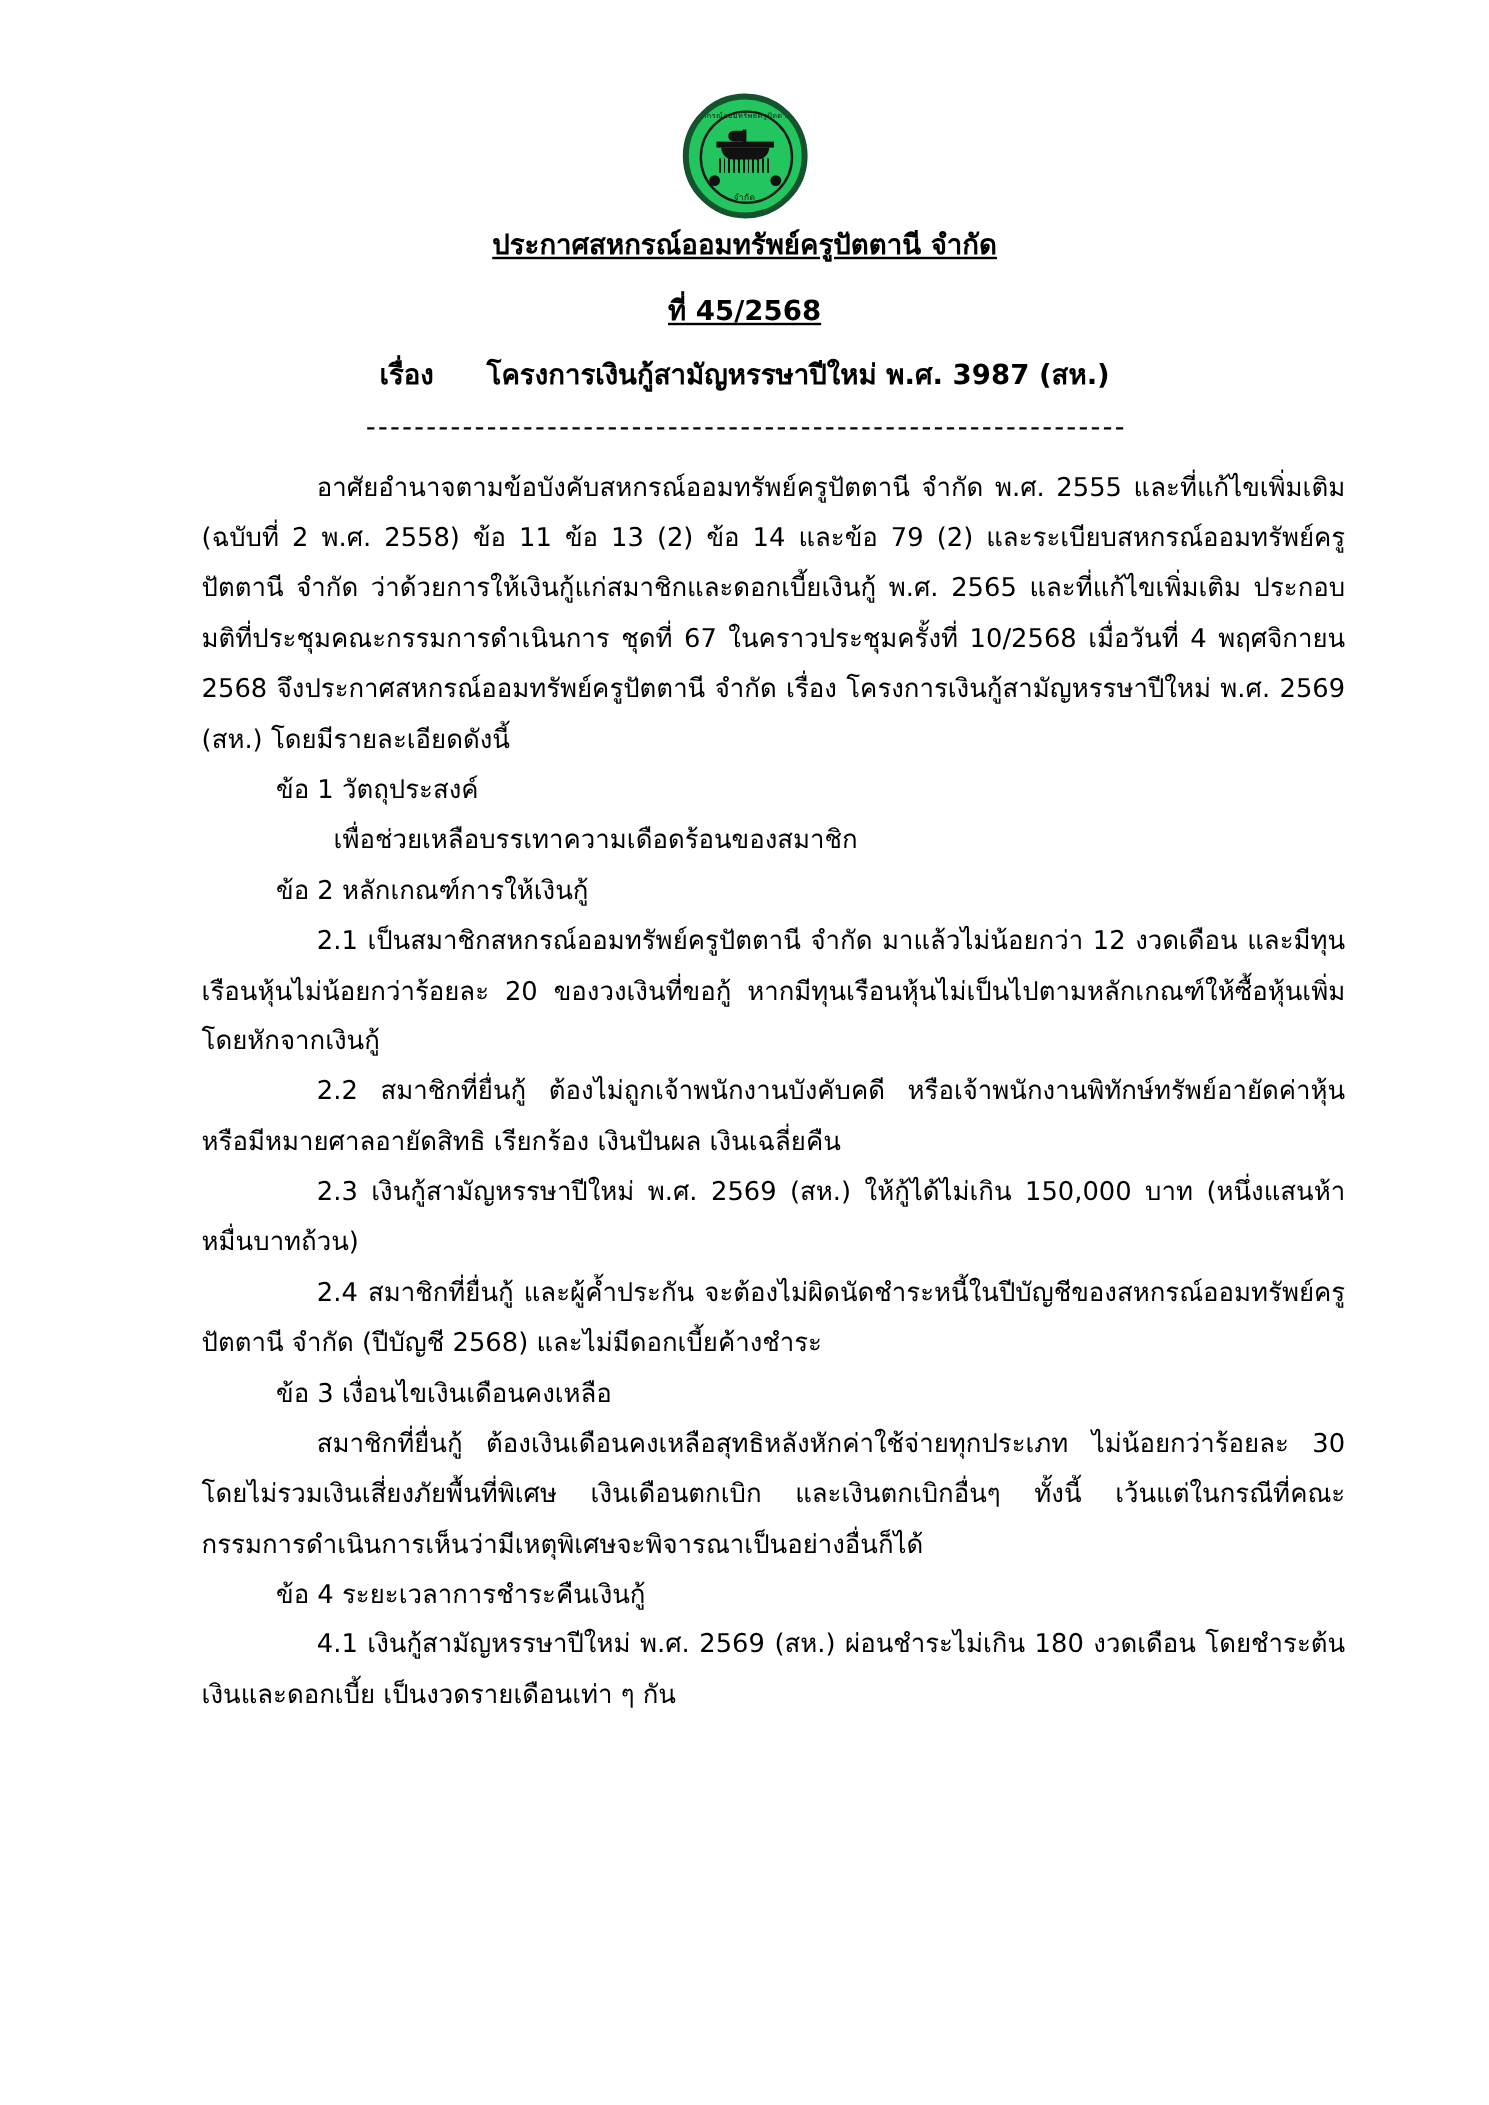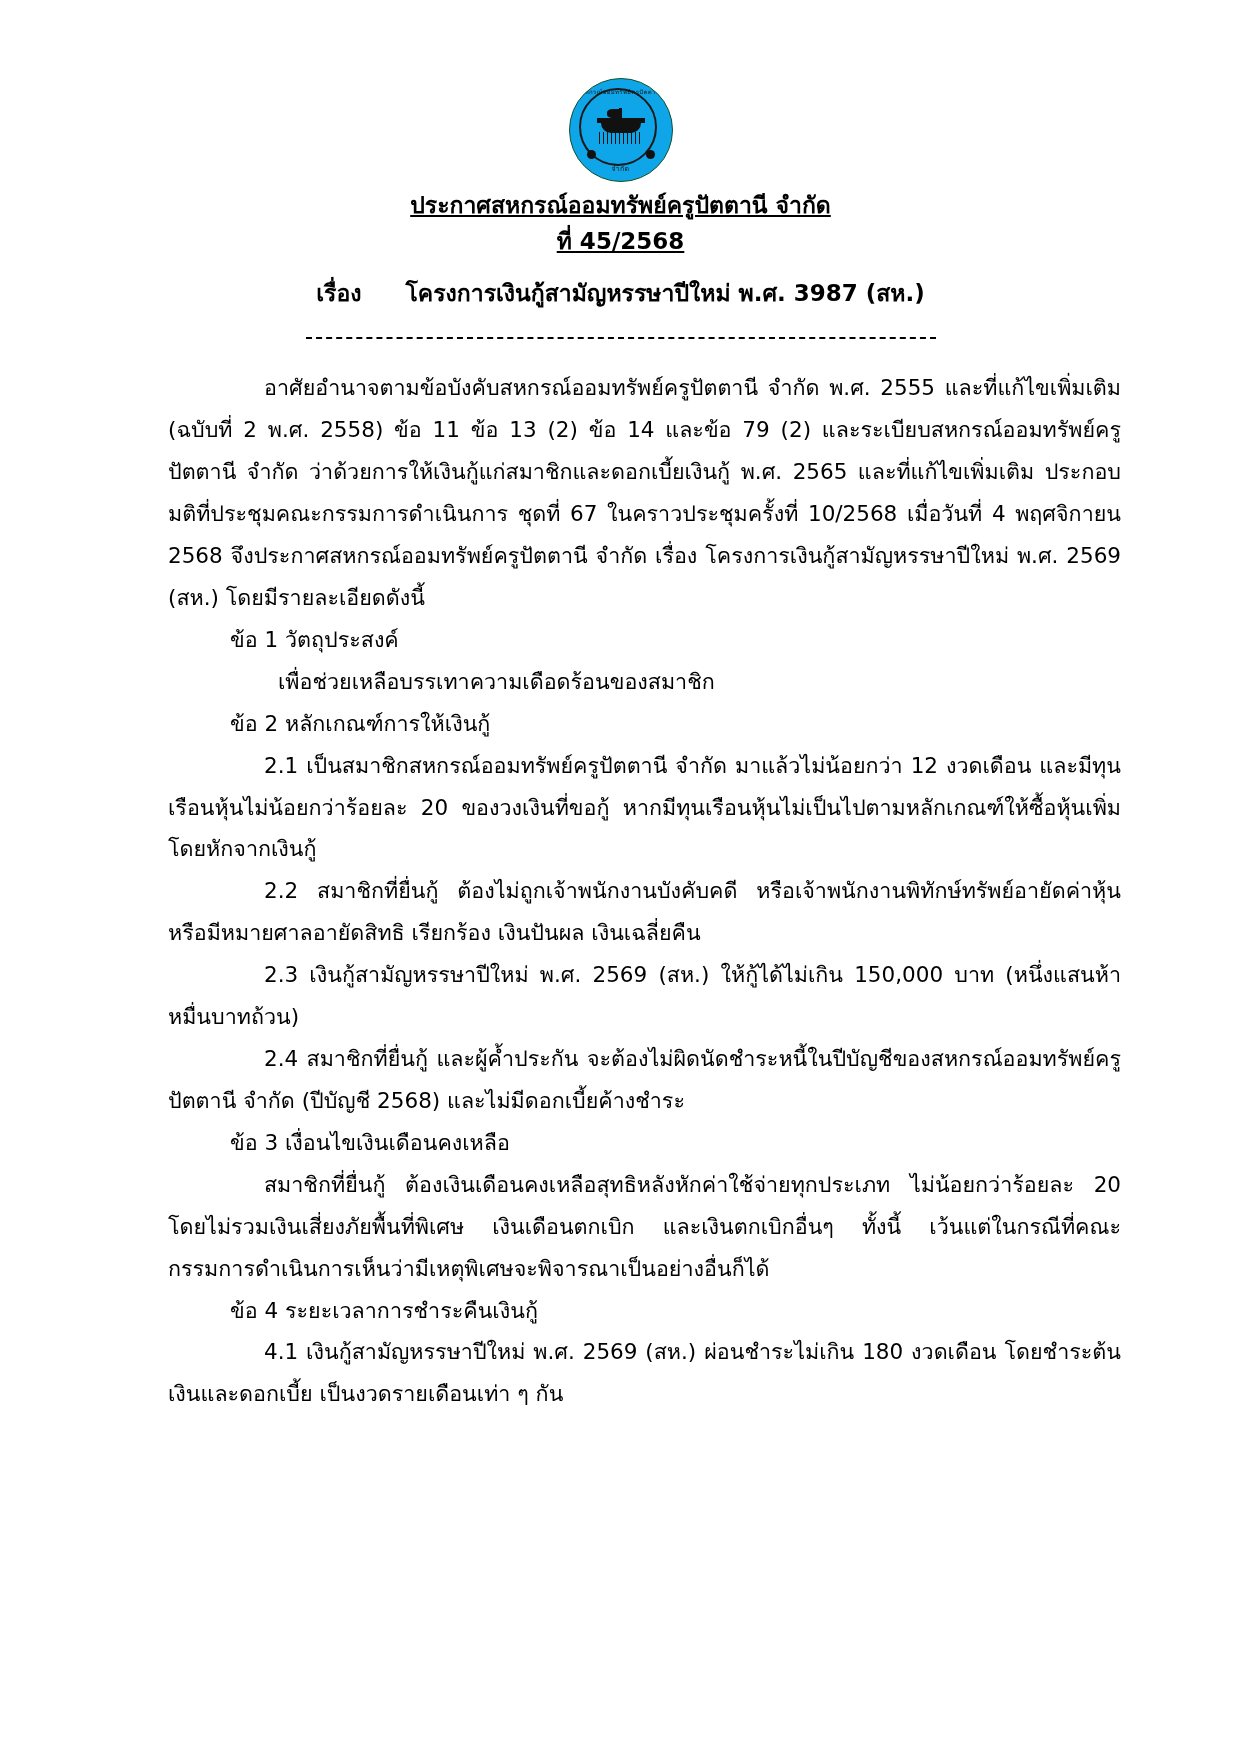--- a/index.html
+++ b/index.html
@@ -26,23 +26,23 @@
     justify-content: center;
     align-items: flex-start;
     margin-top: 8px;
     margin-bottom: 6px;
   }
   .seal {
     position: relative;
     width: 104px;
     height: 104px;
     border-radius: 50%;
-    border: 1px solid #14532d;
+    border: 5px solid #14532d;
     box-sizing: border-box;
-    background: #0ea5e9;
+    background: #22c55e;
     overflow: hidden;
   }
   .seal .ring-inner {
     position: absolute;
     left: 9px; top: 9px;
     width: 78px; height: 78px;
     border-radius: 50%;
     border: 2px solid #1a1a1a;
     box-sizing: border-box;
   }
@@ -111,21 +111,21 @@
   .doc-title,
   .doc-number {
     text-align: center;
     font-size: 23px;
     font-weight: 700;
     line-height: 1.55;
     margin: 0;
     text-decoration: underline;
   }
   .doc-title { margin-top: 4px; }
-  .doc-number { margin-top: 0; }
+  .doc-number { margin-top: 19px; }
 
   .subject-line {
     display: flex;
     justify-content: center;
     align-items: baseline;
     gap: 44px;
     margin-top: 16px;
     font-size: 23px;
     font-weight: 700;
   }
@@ -209,21 +209,21 @@
     <div>
       <p class="clause-head">ข้อ 2 หลักเกณฑ์การให้เงินกู้</p>
       <p class="clause-body">2.1 เป็นสมาชิกสหกรณ์ออมทรัพย์ครูปัตตานี จำกัด มาแล้วไม่น้อยกว่า 12 งวดเดือน และมีทุนเรือนหุ้นไม่น้อยกว่าร้อยละ 20 ของวงเงินที่ขอกู้ หากมีทุนเรือนหุ้นไม่เป็นไปตามหลักเกณฑ์ให้ซื้อหุ้นเพิ่มโดยหักจากเงินกู้</p>
       <p class="clause-body">2.2 สมาชิกที่ยื่นกู้ ต้องไม่ถูกเจ้าพนักงานบังคับคดี หรือเจ้าพนักงานพิทักษ์ทรัพย์อายัดค่าหุ้น หรือมีหมายศาลอายัดสิทธิ เรียกร้อง เงินปันผล เงินเฉลี่ยคืน</p>
       <p class="clause-body">2.3 เงินกู้สามัญหรรษาปีใหม่ พ.ศ. 2569 (สห.) ให้กู้ได้ไม่เกิน 150,000 บาท (หนึ่งแสนห้าหมื่นบาทถ้วน)</p>
       <p class="clause-body">2.4 สมาชิกที่ยื่นกู้ และผู้ค้ำประกัน จะต้องไม่ผิดนัดชำระหนี้ในปีบัญชีของสหกรณ์ออมทรัพย์ครูปัตตานี จำกัด (ปีบัญชี 2568) และไม่มีดอกเบี้ยค้างชำระ</p>
     </div>
 
     <div>
       <p class="clause-head">ข้อ 3 เงื่อนไขเงินเดือนคงเหลือ</p>
-      <p class="clause-body">สมาชิกที่ยื่นกู้ ต้องเงินเดือนคงเหลือสุทธิหลังหักค่าใช้จ่ายทุกประเภท ไม่น้อยกว่าร้อยละ 20 โดยไม่รวมเงินเสี่ยงภัยพื้นที่พิเศษ เงินเดือนตกเบิก และเงินตกเบิกอื่นๆ ทั้งนี้ เว้นแต่ในกรณีที่คณะกรรมการดำเนินการเห็นว่ามีเหตุพิเศษจะพิจารณาเป็นอย่างอื่นก็ได้</p>
+      <p class="clause-body">สมาชิกที่ยื่นกู้ ต้องเงินเดือนคงเหลือสุทธิหลังหักค่าใช้จ่ายทุกประเภท ไม่น้อยกว่าร้อยละ 30 โดยไม่รวมเงินเสี่ยงภัยพื้นที่พิเศษ เงินเดือนตกเบิก และเงินตกเบิกอื่นๆ ทั้งนี้ เว้นแต่ในกรณีที่คณะกรรมการดำเนินการเห็นว่ามีเหตุพิเศษจะพิจารณาเป็นอย่างอื่นก็ได้</p>
     </div>
 
     <div>
       <p class="clause-head">ข้อ 4 ระยะเวลาการชำระคืนเงินกู้</p>
       <p class="clause-body">4.1 เงินกู้สามัญหรรษาปีใหม่ พ.ศ. 2569 (สห.) ผ่อนชำระไม่เกิน 180 งวดเดือน โดยชำระต้นเงินและดอกเบี้ย เป็นงวดรายเดือนเท่า ๆ กัน</p>
     </div>
 
   </div>
 </div>
 

